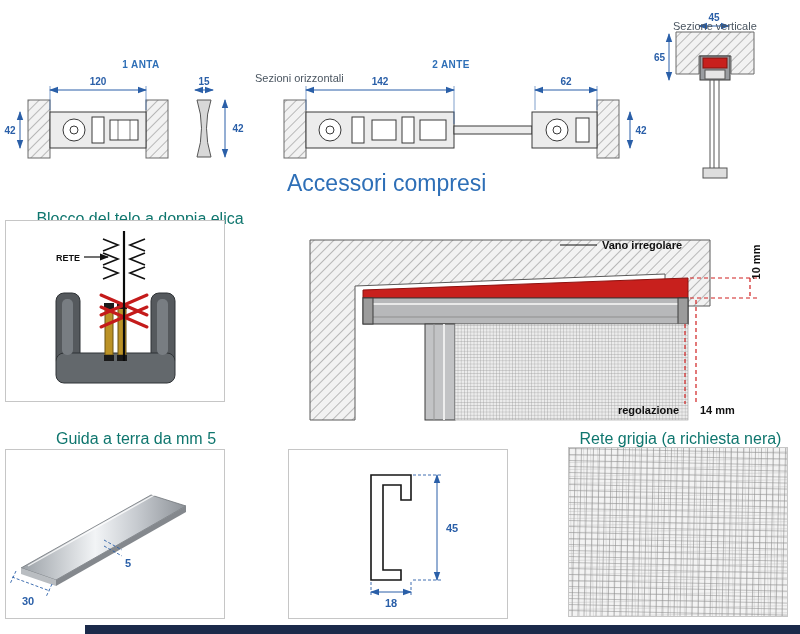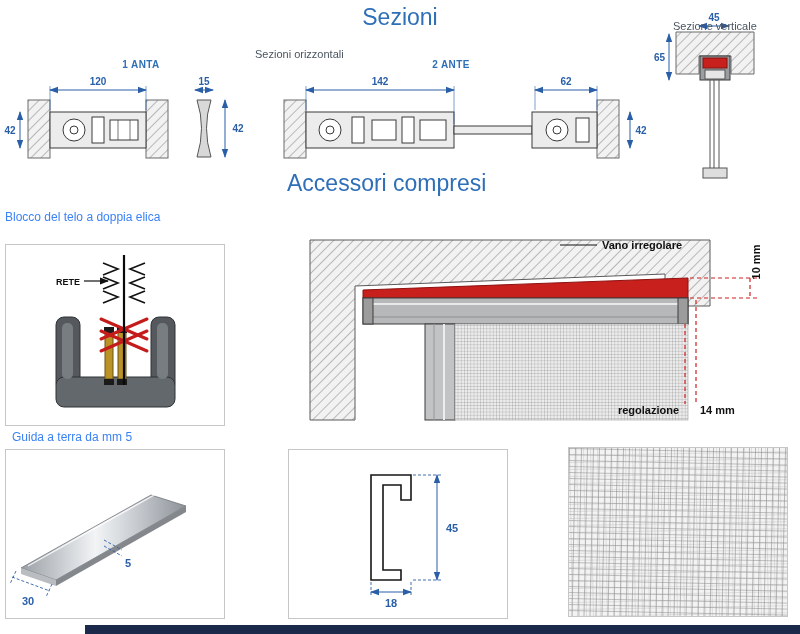--- a/index.html
+++ b/index.html
@@ -1,21 +1,21 @@
 <!DOCTYPE html>
 <html><head>
 <meta charset="utf-8">
 <style>
   * { margin:0; padding:0; box-sizing:border-box; }
   html,body { width:800px; height:634px; background:#fff; font-family:"Liberation Sans", sans-serif; }
   #screen { position:relative; width:800px; height:634px; overflow:hidden; background:#fff; }
   .title  { position:absolute; left:0; right:0; top:4px; text-align:center; font-size:23px; color:#2e6fb7; }
   .title2 { position:absolute; left:287px; top:170px; font-size:23px; color:#2e6fb7;text-align:center; }
   .slabel { position:absolute; font-size:11px; color:#4a5560;margin-top:16px; }
-  .plabel { position:absolute; font-size:12px; color:#3b82f6; }
+  .plabel { position:absolute; font-size:16px; color:#0f766e;text-align:center; }
   .panel  { position:absolute; background:#fff; border:1px solid #c6c6c6; }
   svg { display:block; }
   svg text { font-family:"Liberation Sans", sans-serif; }
   #top-drawings { position:absolute; left:0; top:0; }
   #comp-svg { position:absolute; left:288px; top:226px; }
   .wall  { fill:url(#hatchT); stroke:#6a6a6a; stroke-width:1; }
   .prof  { fill:#ececec; stroke:#3a3a3a; stroke-width:1; }
   .pin   { fill:#ffffff; stroke:#3a3a3a; stroke-width:1; }
   .profg { fill:#d8d8d8; stroke:#555; stroke-width:1; }
   .tl    { stroke:#3a3a3a; stroke-width:0.7; }
@@ -138,29 +138,29 @@
       </g>
       <g stroke="#555" stroke-width="1">
         <line x1="710" y1="80" x2="710" y2="168"></line>
         <line x1="714" y1="80" x2="714" y2="168"></line>
         <line x1="719" y1="80" x2="719" y2="168"></line>
       </g>
       <rect x="703" y="168" width="24" height="10" fill="#dedede" stroke="#555"></rect>
     </g>
   </svg>
 
-  <div class="title">Sezioni</div>
   <div class="slabel" style="left:673px;top:4px">Sezione verticale</div>
-  <div class="slabel" style="left:255px;top:32px">Sezioni orizzontali</div>
+  <div class="slabel" style="left:255px;top:56px">Sezioni orizzontali</div>
   <div class="title2">Accessori compresi</div>
 
   <div class="plabel" style="left:5px;top:210px;width:270px">Blocco del telo a doppia elica</div>
-  <div class="plabel" style="left:12px;top:430px;width:270px">Guida a terra da mm 5</div>
-
-  <div class="panel" style="left:5px;top:244px;width:220px;height:182px">
+  <div class="plabel" style="left:1px;top:430px;width:270px">Guida a terra da mm 5</div>
+  <div class="plabel" style="left:568px;top:430px;width:225px">Rete grigia (a richiesta nera)</div>
+
+  <div class="panel" style="left:5px;top:220px;width:220px;height:182px">
     <svg width="218" height="189" viewBox="0 0 218 189">
       <defs>
         <marker id="arrK" markerWidth="9" markerHeight="8" refX="8" refY="4" orient="auto" markerUnits="userSpaceOnUse">
           <path d="M9 4 L0 0.5 L0 7.5 Z" fill="#111"></path>
         </marker>
       </defs>
       <text x="50" y="40" class="rt">RETE</text>
       <line x1="78" y1="36" x2="102" y2="36" stroke="#111" stroke-width="1.2" marker-end="url(#arrK)"></line>
       <g fill="none" stroke="#111" stroke-width="1.6">
         <path d="M97 18 L112 24 L97 30"></path>

